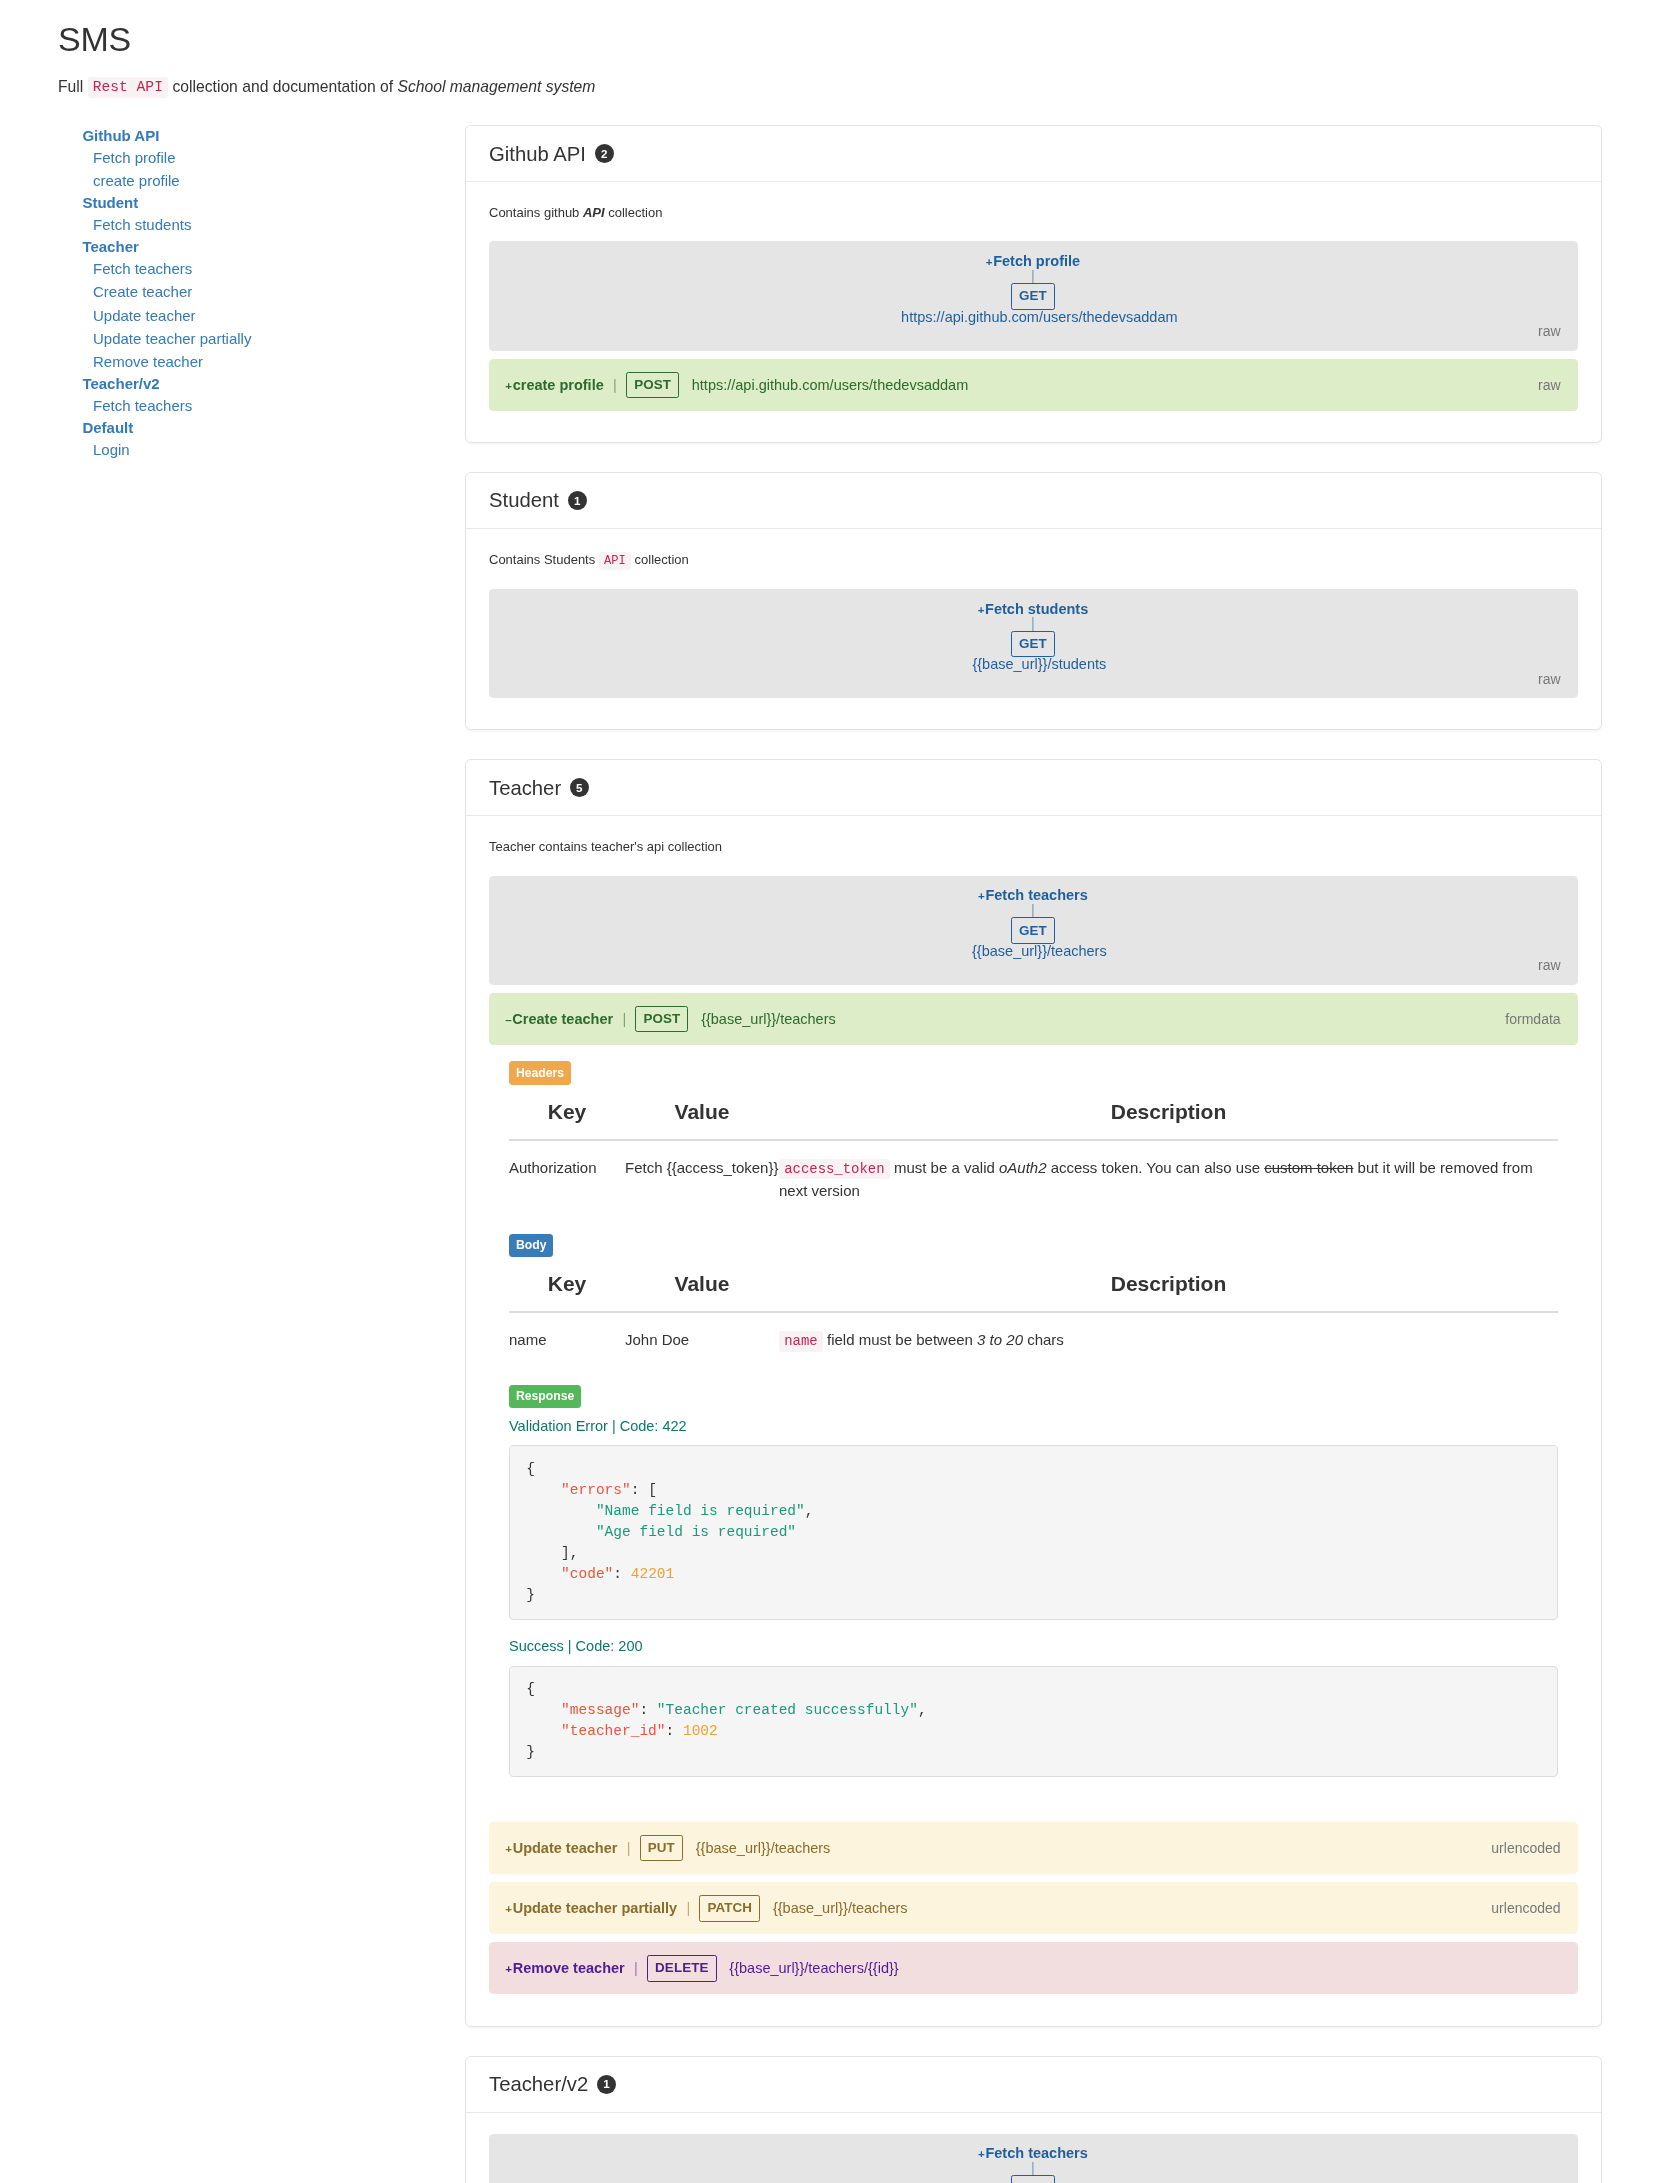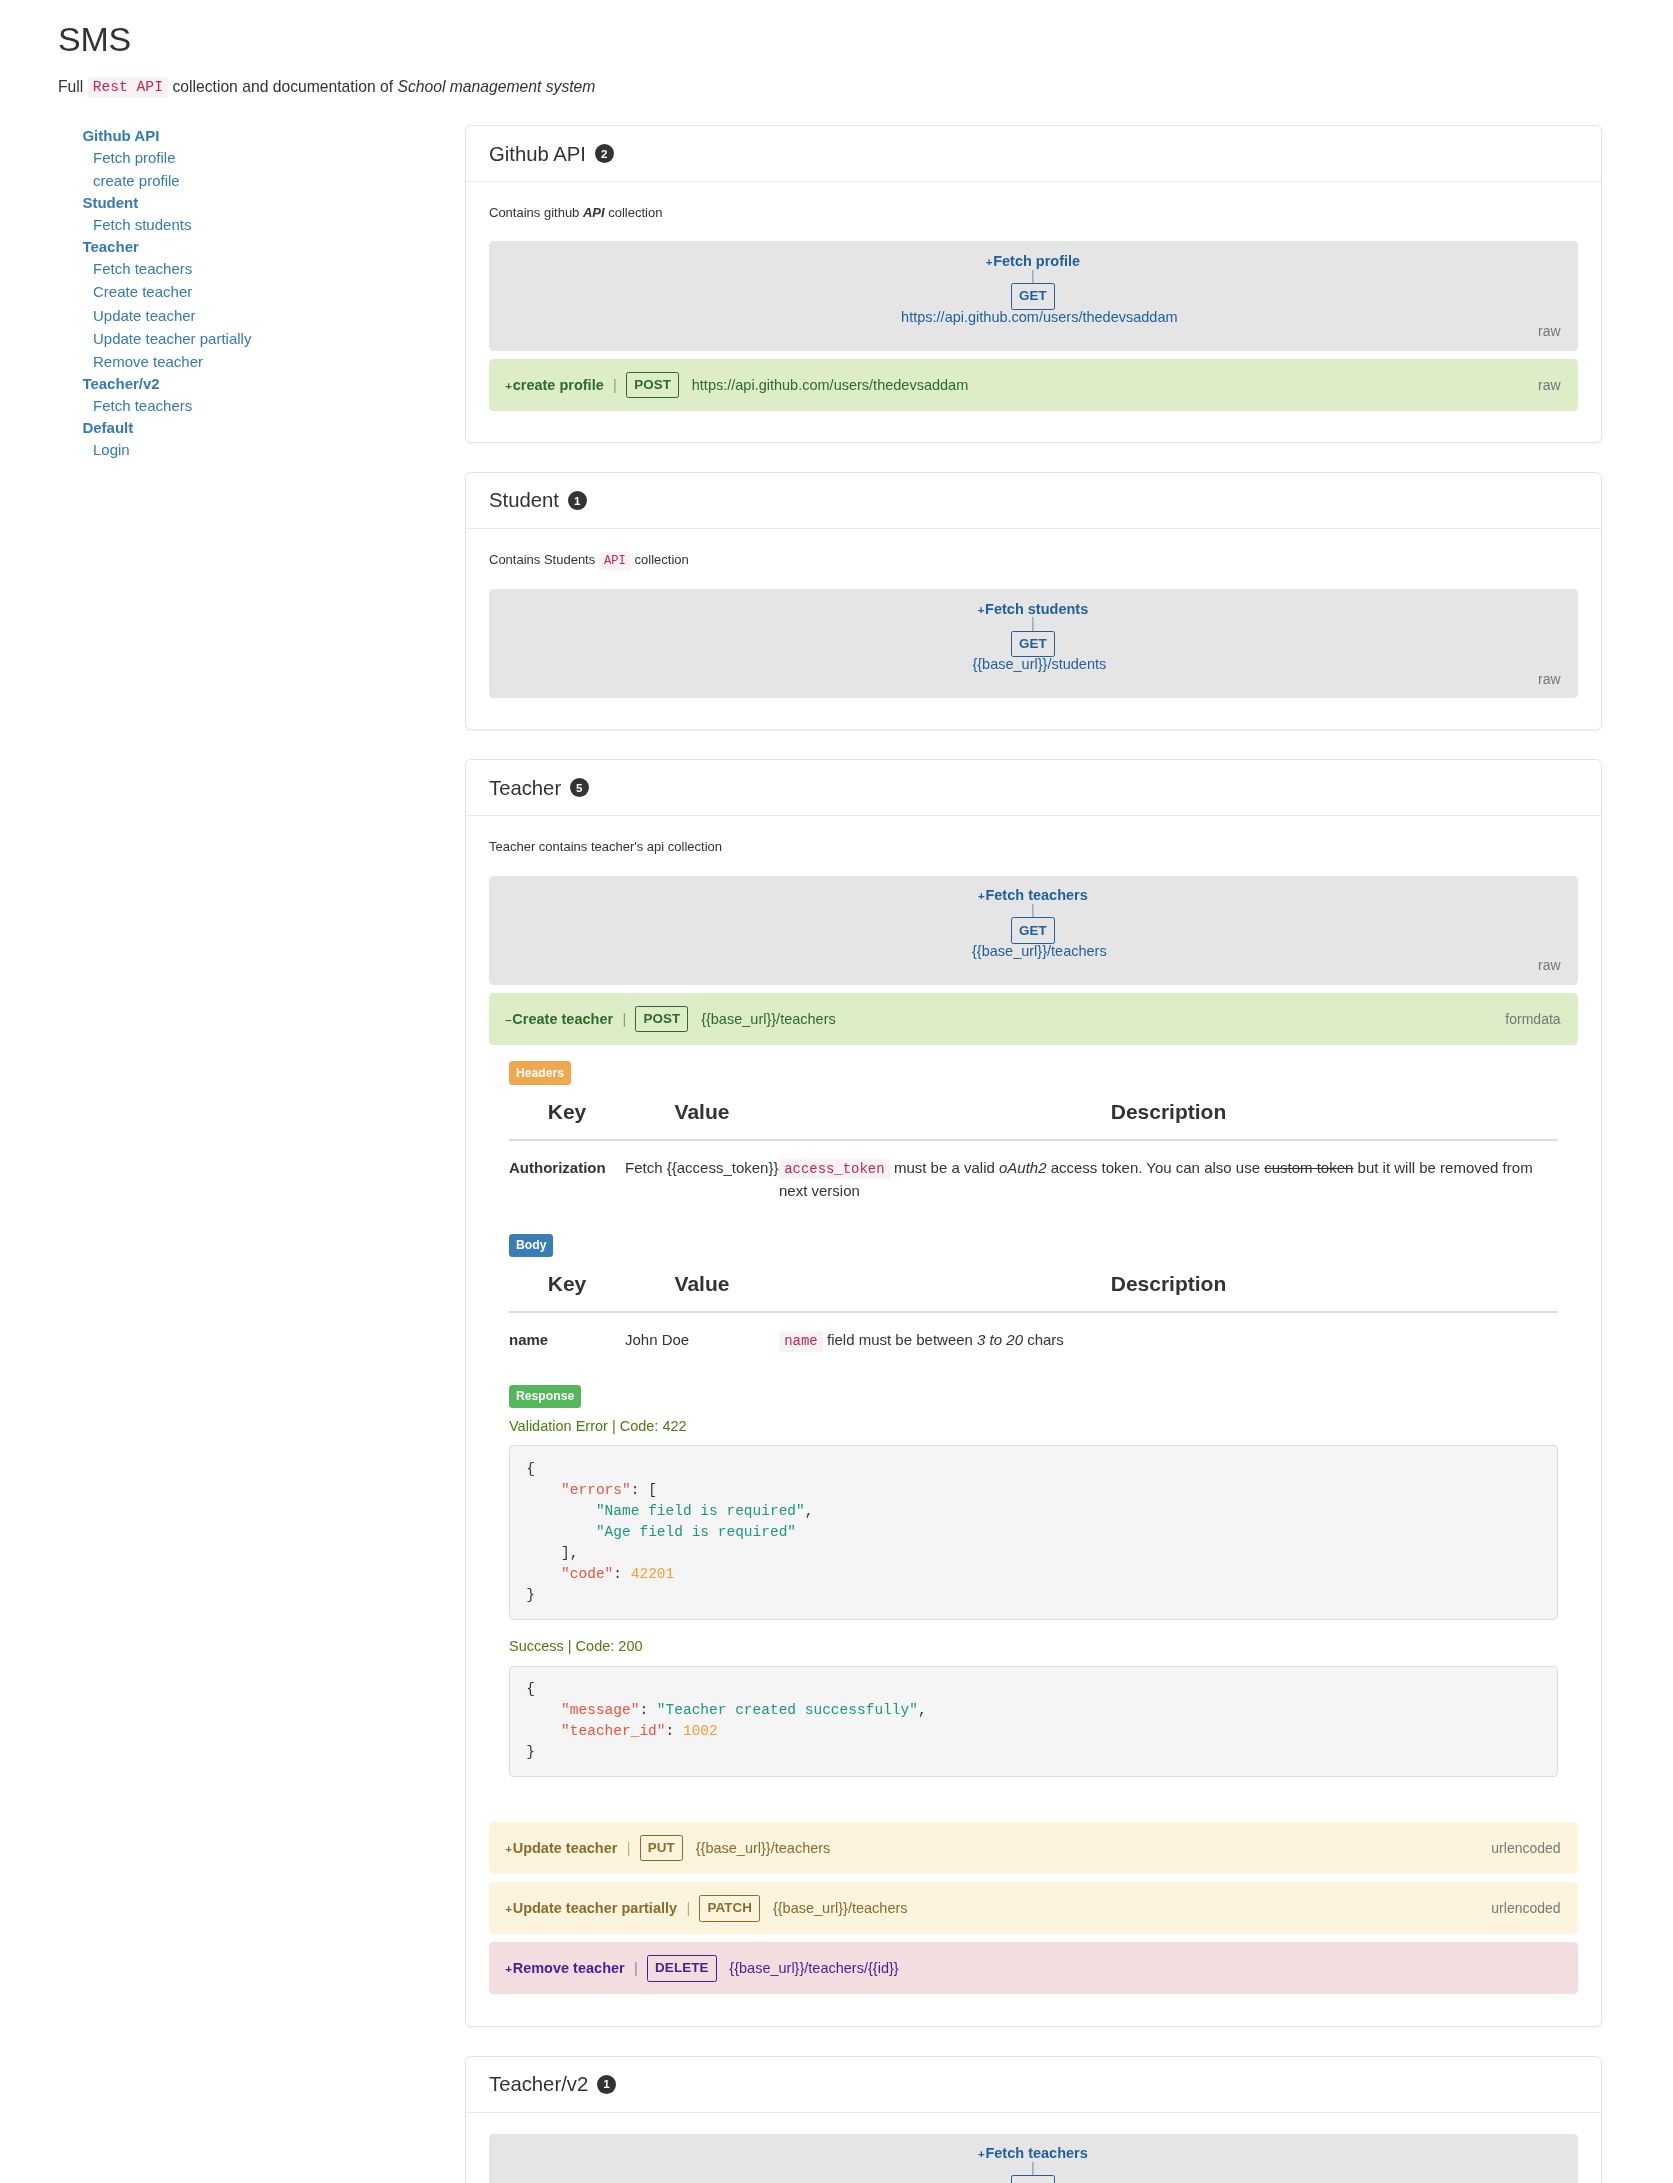--- a/index.html
+++ b/index.html
@@ -244,29 +244,29 @@
   }
   table.kv td {
     font-size: 15px;
     color: #333;
     padding: 16.3px 0 16.3px 0;
     vertical-align: top;
     line-height: 1.42;
     border-bottom: 1.2px solid #dddddd;
   }
   table.kv tr:last-child td { border-bottom: none; }
-  .col-key   { width: 116px; font-weight: bold; }
+  .col-key   { width: 116px; }
   .col-value { width: 154px; padding-right: 11.6px; }
   .col-desc  { width: auto; }
   table.kv th.col-desc, table.kv td.col-desc { padding-left: 0; }
   s, .strike { text-decoration: line-through; }
 
   .resp-label {
     font-size: 14.5px;
-    color: #4d7c0f;
+    color: #0f766e;
     margin: 0 0 9.3px 0;
     line-height: 1.3;
   }
   pre.code {
     background: #f5f5f5;
     border: 1.2px solid #dcdcdc;
     border-radius: 4.6px;
     padding: 12.8px 16.3px;
     margin: 0 0 17.4px 0;
     font-family: "Liberation Mono", monospace;

